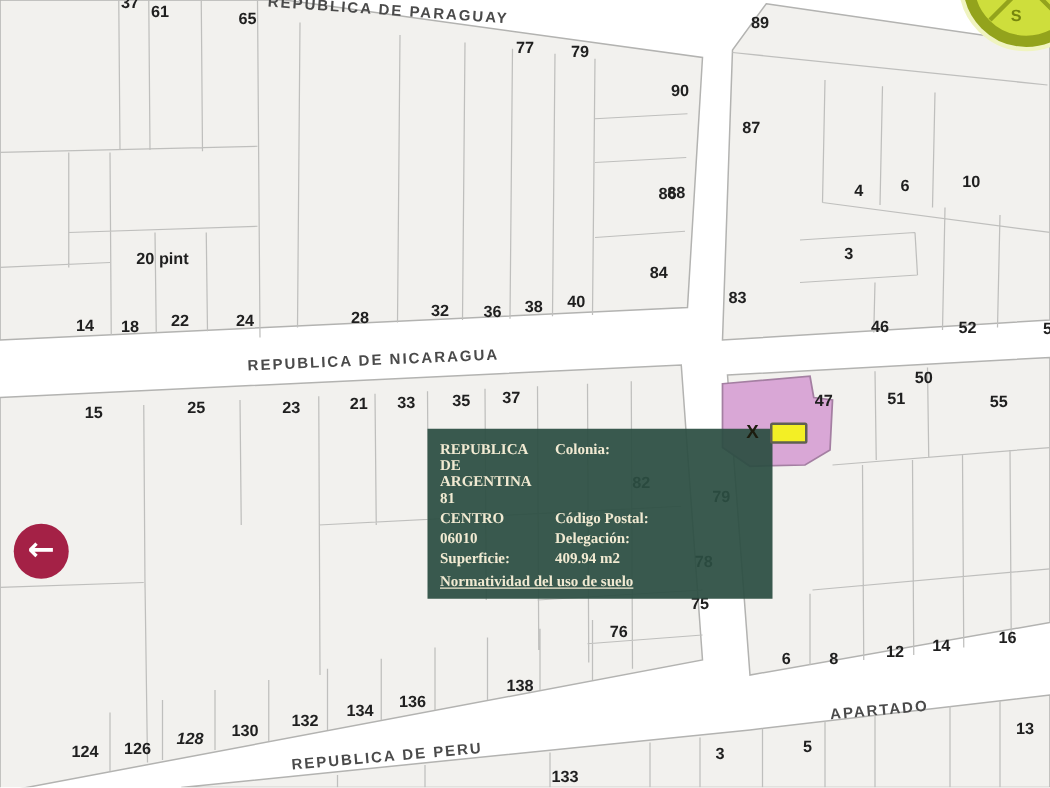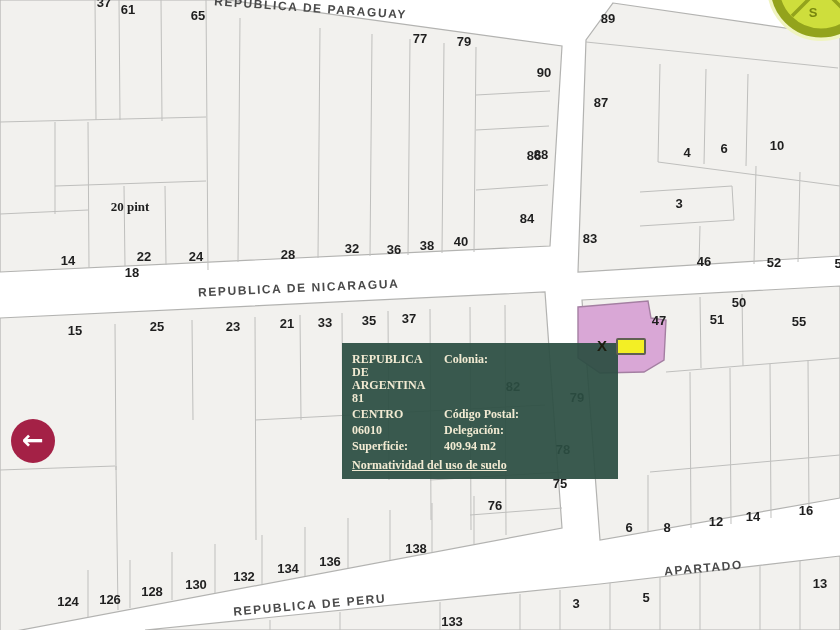--- a/index.html
+++ b/index.html
@@ -85,23 +85,23 @@
   <div id="labels">
       <span class="num" style="left: 104px; top: 2px;">37</span>
       <span class="num" style="left: 128px; top: 9px;">61</span>
       <span class="num" style="left: 178px; top: 15px; margin-left: 20px;">65</span>
       <span class="num" style="left: 420px; top: 38px;">77</span>
       <span class="num" style="left: 464px; top: 41px;">79</span>
       <span class="num" style="left: 544px; top: 72px;">90</span>
       <span class="num" style="left: 541px; top: 110px; margin-top: 44px;">88</span>
       <span class="num" style="left: 534px; top: 155px;">86</span>
       <span class="num" style="left: 527px; top: 218px;">84</span>
-      <span class="num" style="left: 130px; top: 207px; font-family: Liberation Serif, serif;">20 pint</span>
+      <span class="num" style="left: 130px; top: 207px;">20 pint</span>
       <span class="num" style="left: 68px; top: 260px;">14</span>
-      <span class="num" style="left: 104px; top: 272px; margin-left: 28px;">18</span>
+      <span class="num" style="left: 104px; top: 261px;">18</span>
       <span class="num" style="left: 144px; top: 256px;">22</span>
       <span class="num" style="left: 196px; top: 256px;">24</span>
       <span class="num" style="left: 288px; top: 254px;">28</span>
       <span class="num" style="left: 352px; top: 248px;">32</span>
       <span class="num" style="left: 394px; top: 249px;">36</span>
       <span class="num" style="left: 427px; top: 245px;">38</span>
       <span class="num" style="left: 461px; top: 241px;">40</span>
       <span class="num" style="left: 608px; top: 18px;">89</span>
       <span class="num" style="left: 601px; top: 102px;">87</span>
       <span class="num" style="left: 687px; top: 152px;">4</span>
@@ -128,21 +128,21 @@
       <span class="num" style="left: 659px; top: 320px;">47</span>
       <span class="num" style="left: 717px; top: 319px;">51</span>
       <span class="num" style="left: 799px; top: 321px;">55</span>
       <span class="num" style="left: 629px; top: 527px;">6</span>
       <span class="num" style="left: 667px; top: 527px;">8</span>
       <span class="num" style="left: 716px; top: 521px;">12</span>
       <span class="num" style="left: 753px; top: 516px;">14</span>
       <span class="num" style="left: 806px; top: 510px;">16</span>
       <span class="num" style="left: 68px; top: 601px;">124</span>
       <span class="num" style="left: 110px; top: 599px;">126</span>
-      <span class="num" style="left: 152px; top: 591px;">128</span>
+      <span class="num" style="left: 152px; top: 591px; font-style: italic;">128</span>
       <span class="num" style="left: 196px; top: 584px;">130</span>
       <span class="num" style="left: 244px; top: 576px;">132</span>
       <span class="num" style="left: 288px; top: 568px;">134</span>
       <span class="num" style="left: 330px; top: 561px;">136</span>
       <span class="num" style="left: 400px; top: 548px; margin-left: 16px;">138</span>
       <span class="num" style="left: 452px; top: 621px;">133</span>
       <span class="num" style="left: 576px; top: 603px;">3</span>
       <span class="num" style="left: 646px; top: 597px;">5</span>
       <span class="num" style="left: 820px; top: 583px;">13</span>
     </div>

